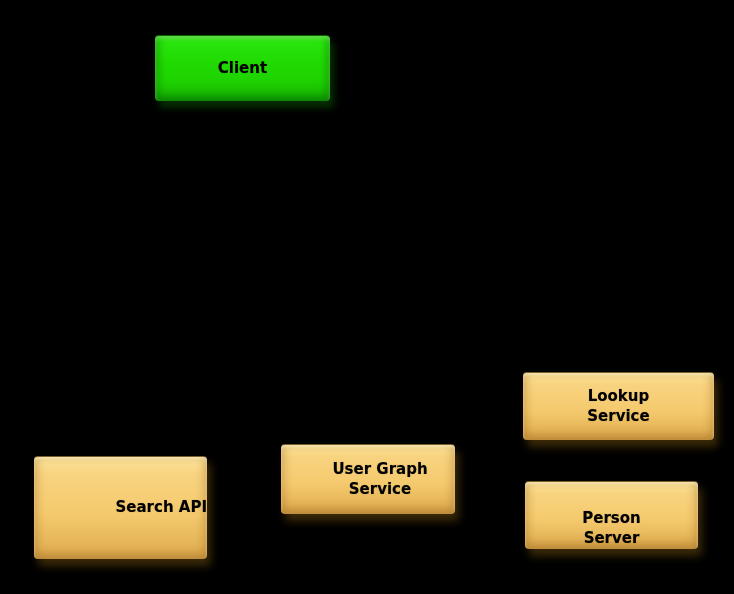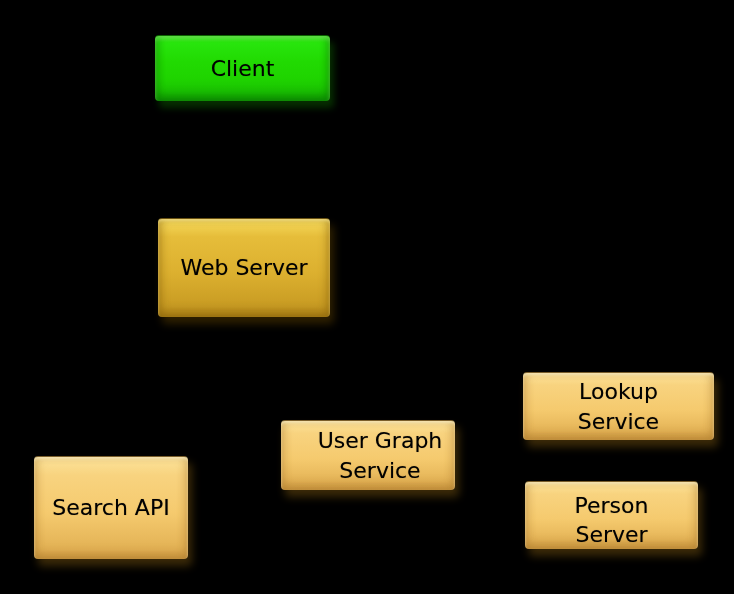--- a/index.html
+++ b/index.html
@@ -21,22 +21,22 @@
     position: absolute;
     display: flex;
     align-items: center;
     justify-content: center;
     border-radius: 4px;
     border-top: 1px solid rgba(0,0,0,0.45);
     box-sizing: border-box;
     cursor: default;
   }
   .node .label {
-    font-weight: normal;
-    font-size: 22px;
+    font-weight: bold;
+    font-size: 15px;
     line-height: 1.32;
     color: #000000;
     text-align: center;
     white-space: pre-line;
     text-shadow: 0 0 1px rgba(0,0,0,0.35);
   }
   
   .node--green {
     background: linear-gradient(180deg, #2ae910 0%, #21da02 40%, #1fd400 65%, #17b804 100%);
     box-shadow:
@@ -60,37 +60,34 @@
     box-shadow:
       inset 0 2px 3px rgba(255,246,214,0.60),
       inset 0 -6px 10px rgba(150,100,30,0.32),
       inset 4px 0 8px rgba(150,100,30,0.20),
       inset -4px 0 8px rgba(150,100,30,0.20),
       4px 7px 8px rgba(62,44,8,0.95);
   }
   
   .node--client      { left: 155px; top: 35px;  width: 175px; height: 66px;  }
   .node--web-server  { left: 158px; top: 218px; width: 172px; height: 99px;  }
-  .node--search-api  { left: 34px;  top: 456px; width: 154px; height: 103px; }
-  .node--user-graph  { left: 281px; top: 420px; width: 174px; height: 70px; padding-left: 24px;  }
+  .node--search-api  { left: 34px;  top: 456px; width: 173px; height: 103px; justify-content: flex-end; }
+  .node--user-graph  { left: 281px; top: 444px; width: 174px; height: 70px; padding-left: 24px;  }
   .node--lookup      { left: 523px; top: 372px; width: 191px; height: 68px;  }
   .node--person      { left: 525px; top: 481px; width: 173px; height: 68px; align-items: flex-end;  }
 </style>
 </head>
 <body>
 
 <div class="canvas">
 
   <div class="node node--green node--client">
     <span class="label">Client</span>
   </div>
 
-  <div class="node node--gold node--web-server">
-    <span class="label">Web Server</span>
-  </div>
 
   <div class="node node--tan node--search-api">
     <span class="label">Search API</span>
   </div>
 
   <div class="node node--tan node--user-graph">
     <span class="label">User Graph
 Service</span>
   </div>
 

